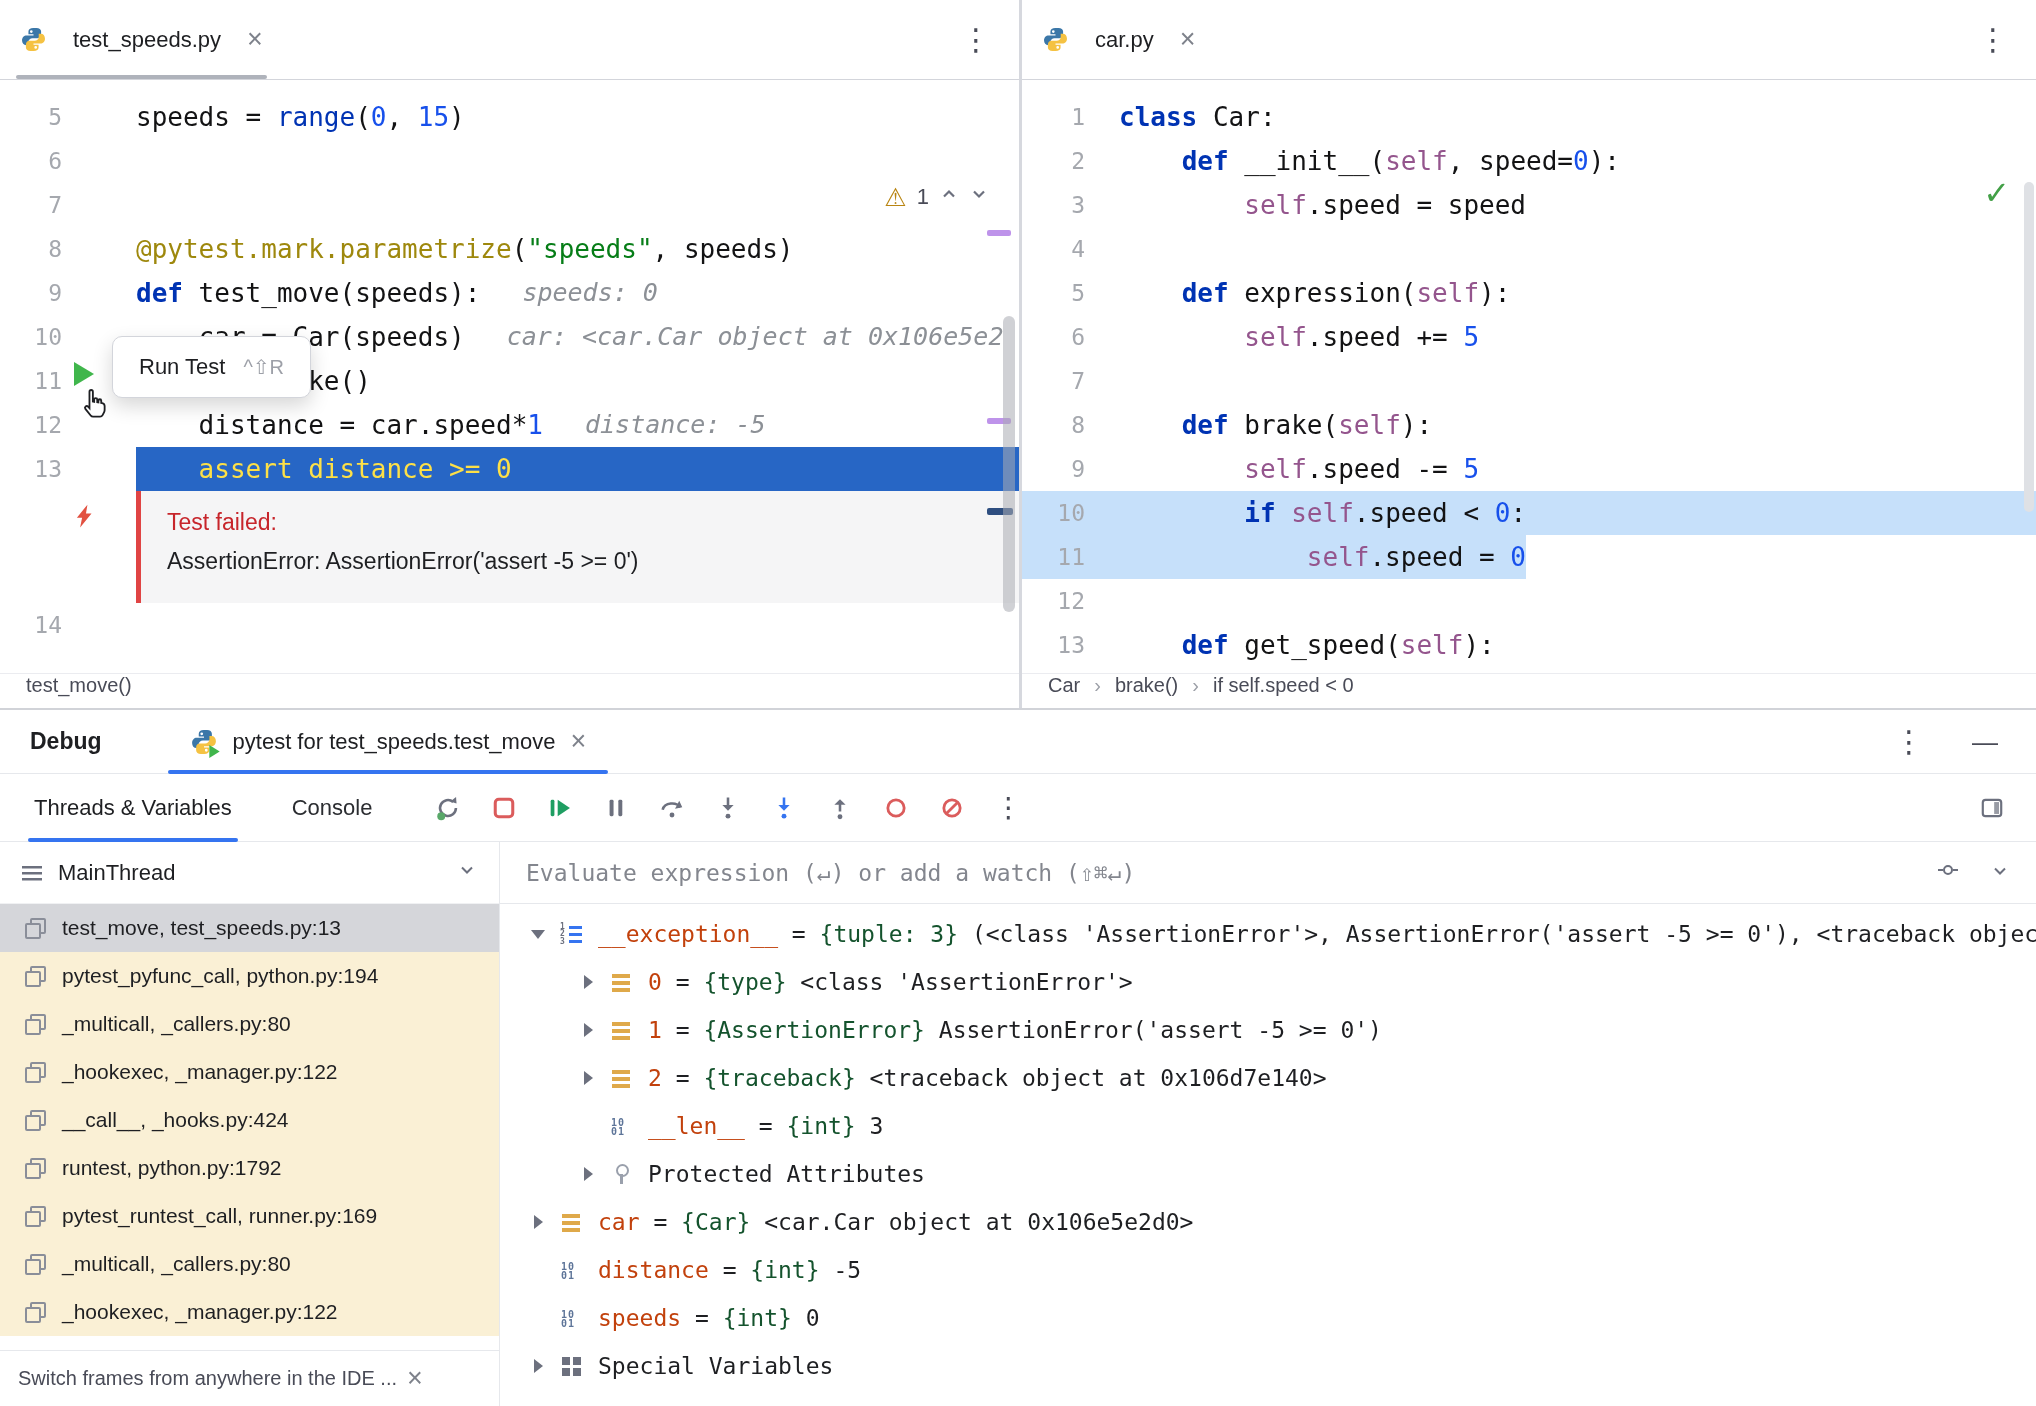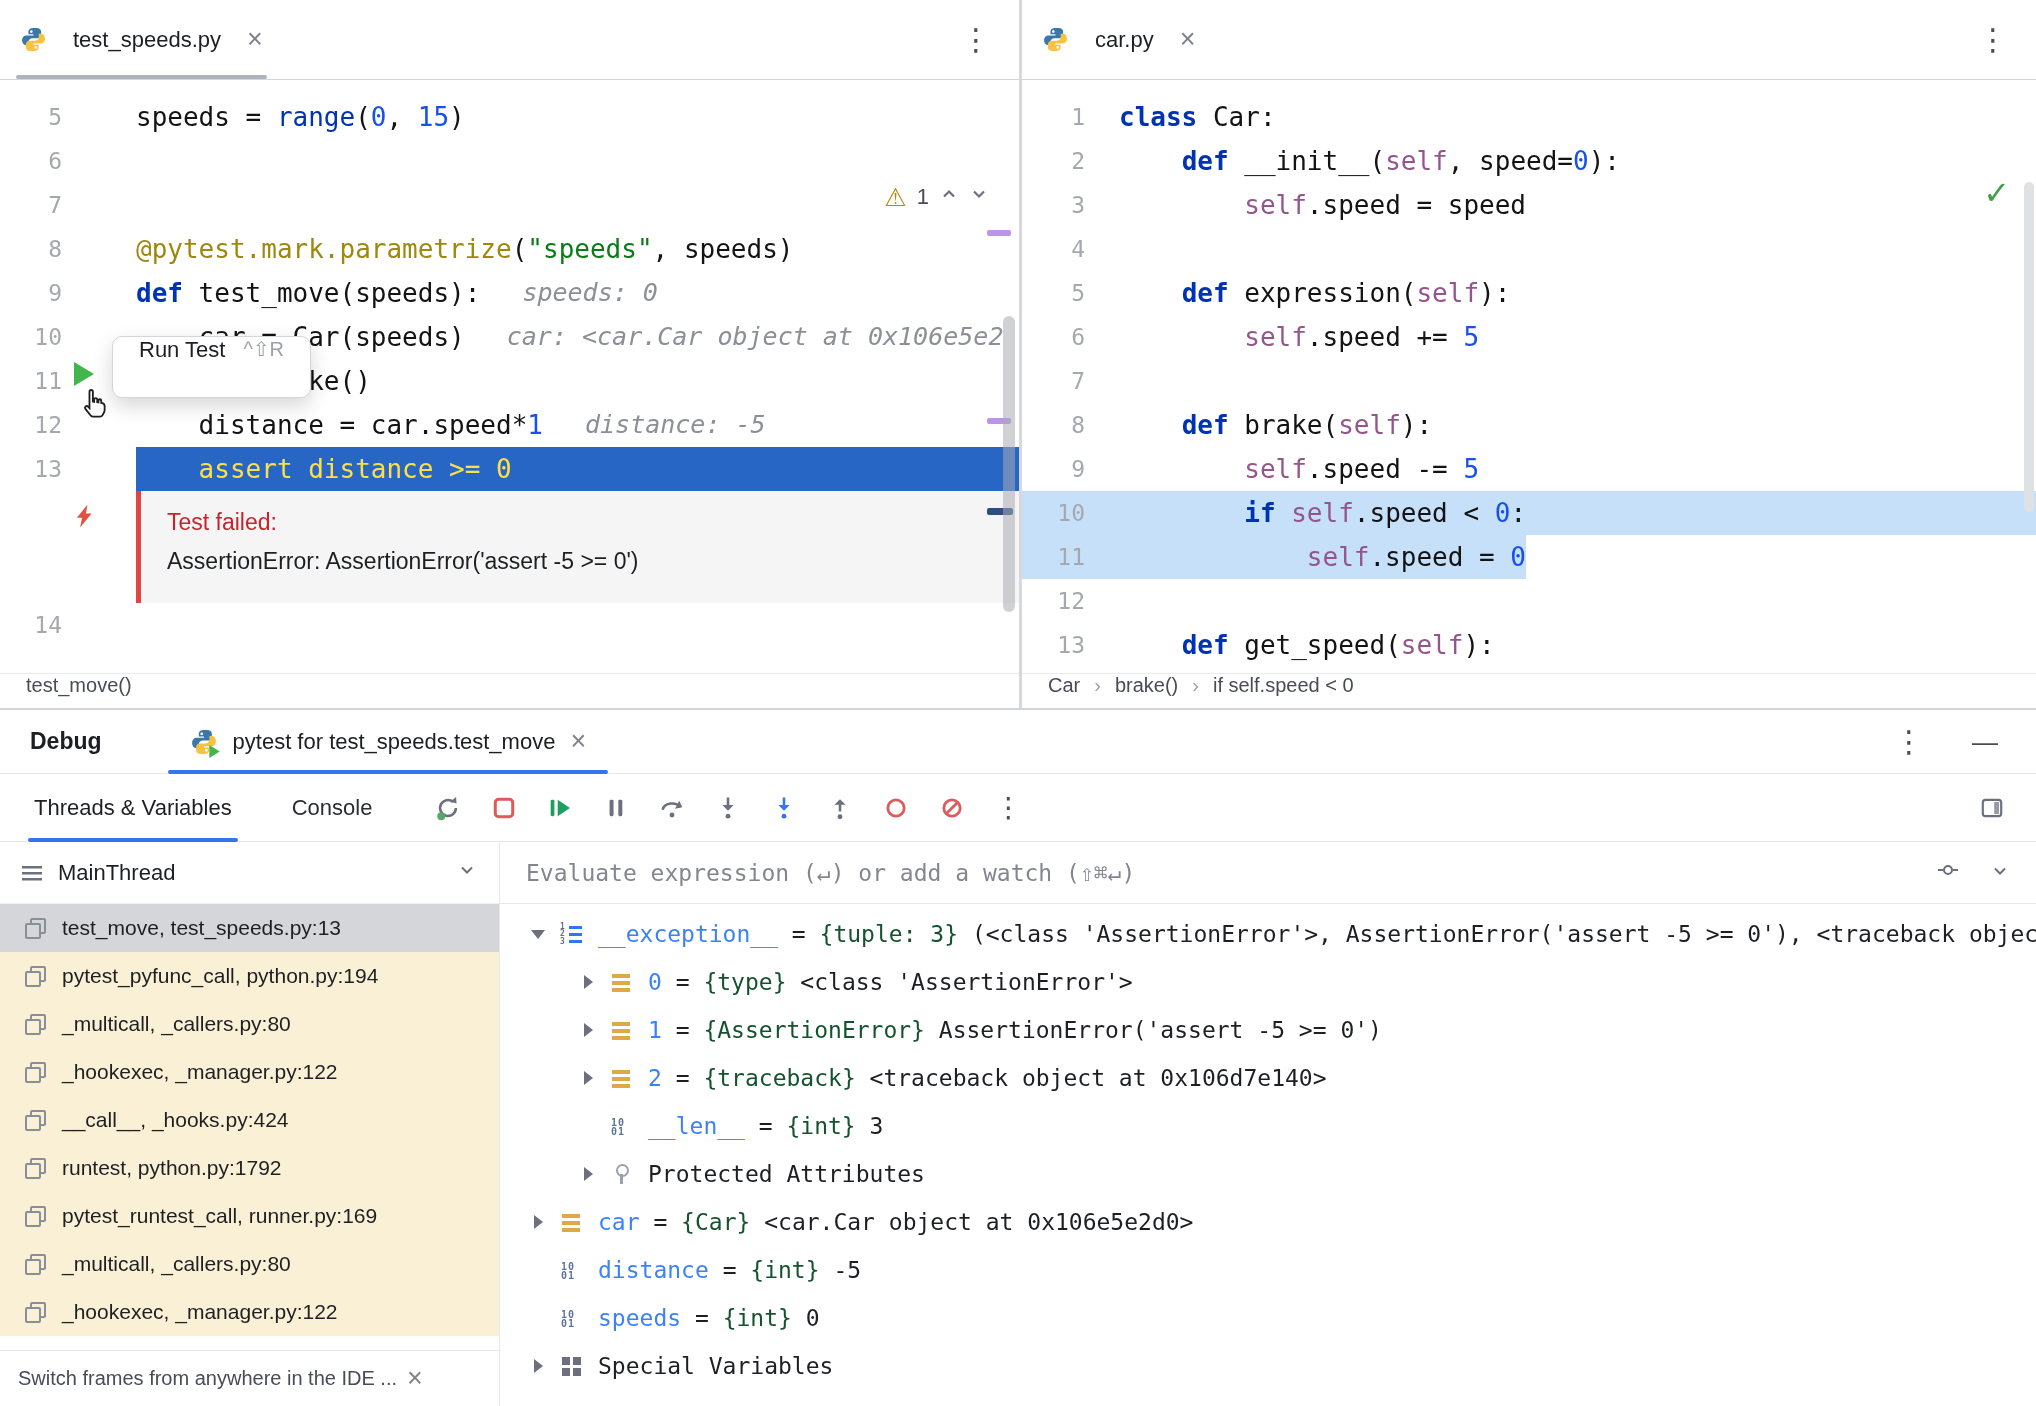--- a/index.html
+++ b/index.html
@@ -47,21 +47,21 @@
 
   
   .eline{display:flex;min-height:112px}
   .gut-err{width:136px;flex:none;position:relative}
   .bolt{position:absolute;left:72px;top:12px;width:26px;height:26px}
   .errbox{flex:1;background:#F5F5F6;border-left:5px solid #E04444;padding:18px 26px;font-size:23px}
   .errtitle{color:#C7252B;margin-bottom:12px}
   .errmsg{color:#1E1F22}
 
   
-  .runtip{position:absolute;left:112px;top:256px;height:62px;display:flex;gap:18px;
+  .runtip{position:absolute;left:112px;top:256px;height:62px;display:flex;align-items:center;gap:18px;
     background:#fff;border:1px solid #D3D5DB;border-radius:10px;padding:0 26px;
     box-shadow:0 8px 20px rgba(0,0,0,.16);z-index:6}
   .runtip-label{font-size:22px;color:#1E1F22}
   .runtip-short{font-size:20px;color:#9DA0A8}
   .gutter-play{position:absolute;left:74px;top:282px;width:0;height:0;z-index:5;
     border-left:20px solid #40B64C;border-top:12px solid transparent;border-bottom:12px solid transparent}
   .hand{position:absolute;left:78px;top:306px;z-index:7}
   .wbadge{position:absolute;right:30px;top:104px;display:flex;align-items:center;gap:10px;z-index:4;
     font-size:22px;color:#494B57}
   .warn-ico{color:#B98512;font-size:25px;line-height:1}
@@ -143,21 +143,21 @@
   .vicon-key::after{content:"";position:absolute;left:12px;top:13px;width:2.5px;height:10px;background:#9AA0AC}
   .vicon-grid{background:
     linear-gradient(#6C707E,#6C707E) 4px 4px/8px 8px no-repeat,
     linear-gradient(#6C707E,#6C707E) 15px 4px/8px 8px no-repeat,
     linear-gradient(#6C707E,#6C707E) 4px 15px/8px 8px no-repeat,
     linear-gradient(#6C707E,#6C707E) 15px 15px/8px 8px no-repeat,
     linear-gradient(#fff,#fff) 6.5px 6.5px/3px 3px no-repeat,
     linear-gradient(#fff,#fff) 17.5px 6.5px/3px 3px no-repeat,
     linear-gradient(#fff,#fff) 6.5px 17.5px/3px 3px no-repeat,
     linear-gradient(#fff,#fff) 17.5px 17.5px/3px 3px no-repeat}
-  .vname{color:#3b82f6}
+  .vname{color:#c2410c}
   .vname.plainname{color:#1E1F22}
   .veq{color:#1E1F22}
   .vtype{color:#14532d}
   .vval{color:#1E1F22}
 </style>
 </head>
 <body>
 
 <div class="app">
 

